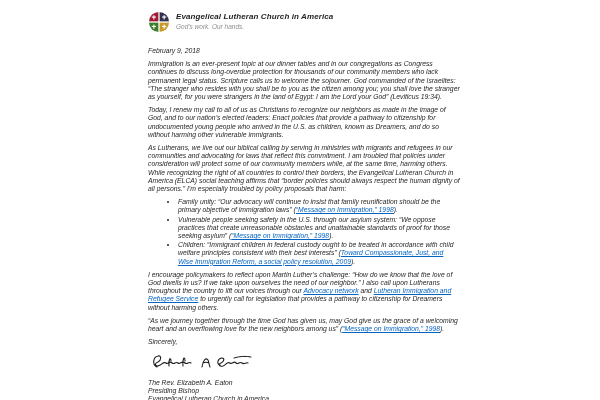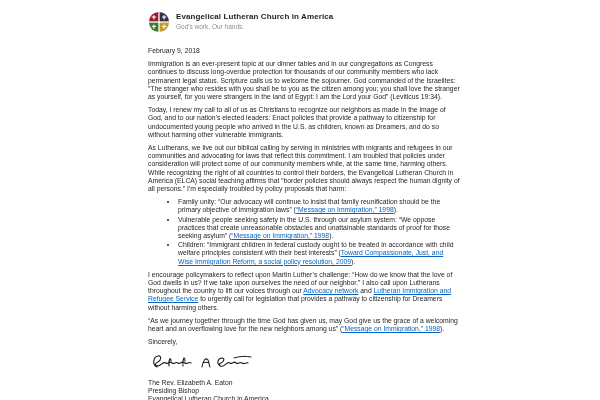--- a/index.html
+++ b/index.html
@@ -1,17 +1,17 @@
 <!DOCTYPE html>
 <html><head>
 <meta charset="utf-8">
 <style>
   html,body{margin:0;padding:0;background:#fff;}
   .page{position:relative;width:496px;height:400px;background:#ffffff;overflow:hidden;
-        font-family:"Liberation Sans",sans-serif;color:#262626;}
+        font-family:"Liberation Sans",sans-serif;color:#262626;font-style:italic;}
   .content{position:absolute;left:148px;top:10px;width:312px;}
   
   .letterhead{display:flex;align-items:flex-start;gap:6px;}
   .logo{flex:0 0 auto;margin-top:1px;}
   .lh-text{padding-top:2px;}
   .org{font-size:8px;font-weight:bold;color:#1f1f1f;letter-spacing:.1px;}
   .tag{font-size:6.5px;color:#8f8f8f;margin-top:1.5px;}
   
   .body{margin-top:14px;font-size:6.8px;line-height:8.2px;}
   .body p{margin:0 0 5px 0;}

